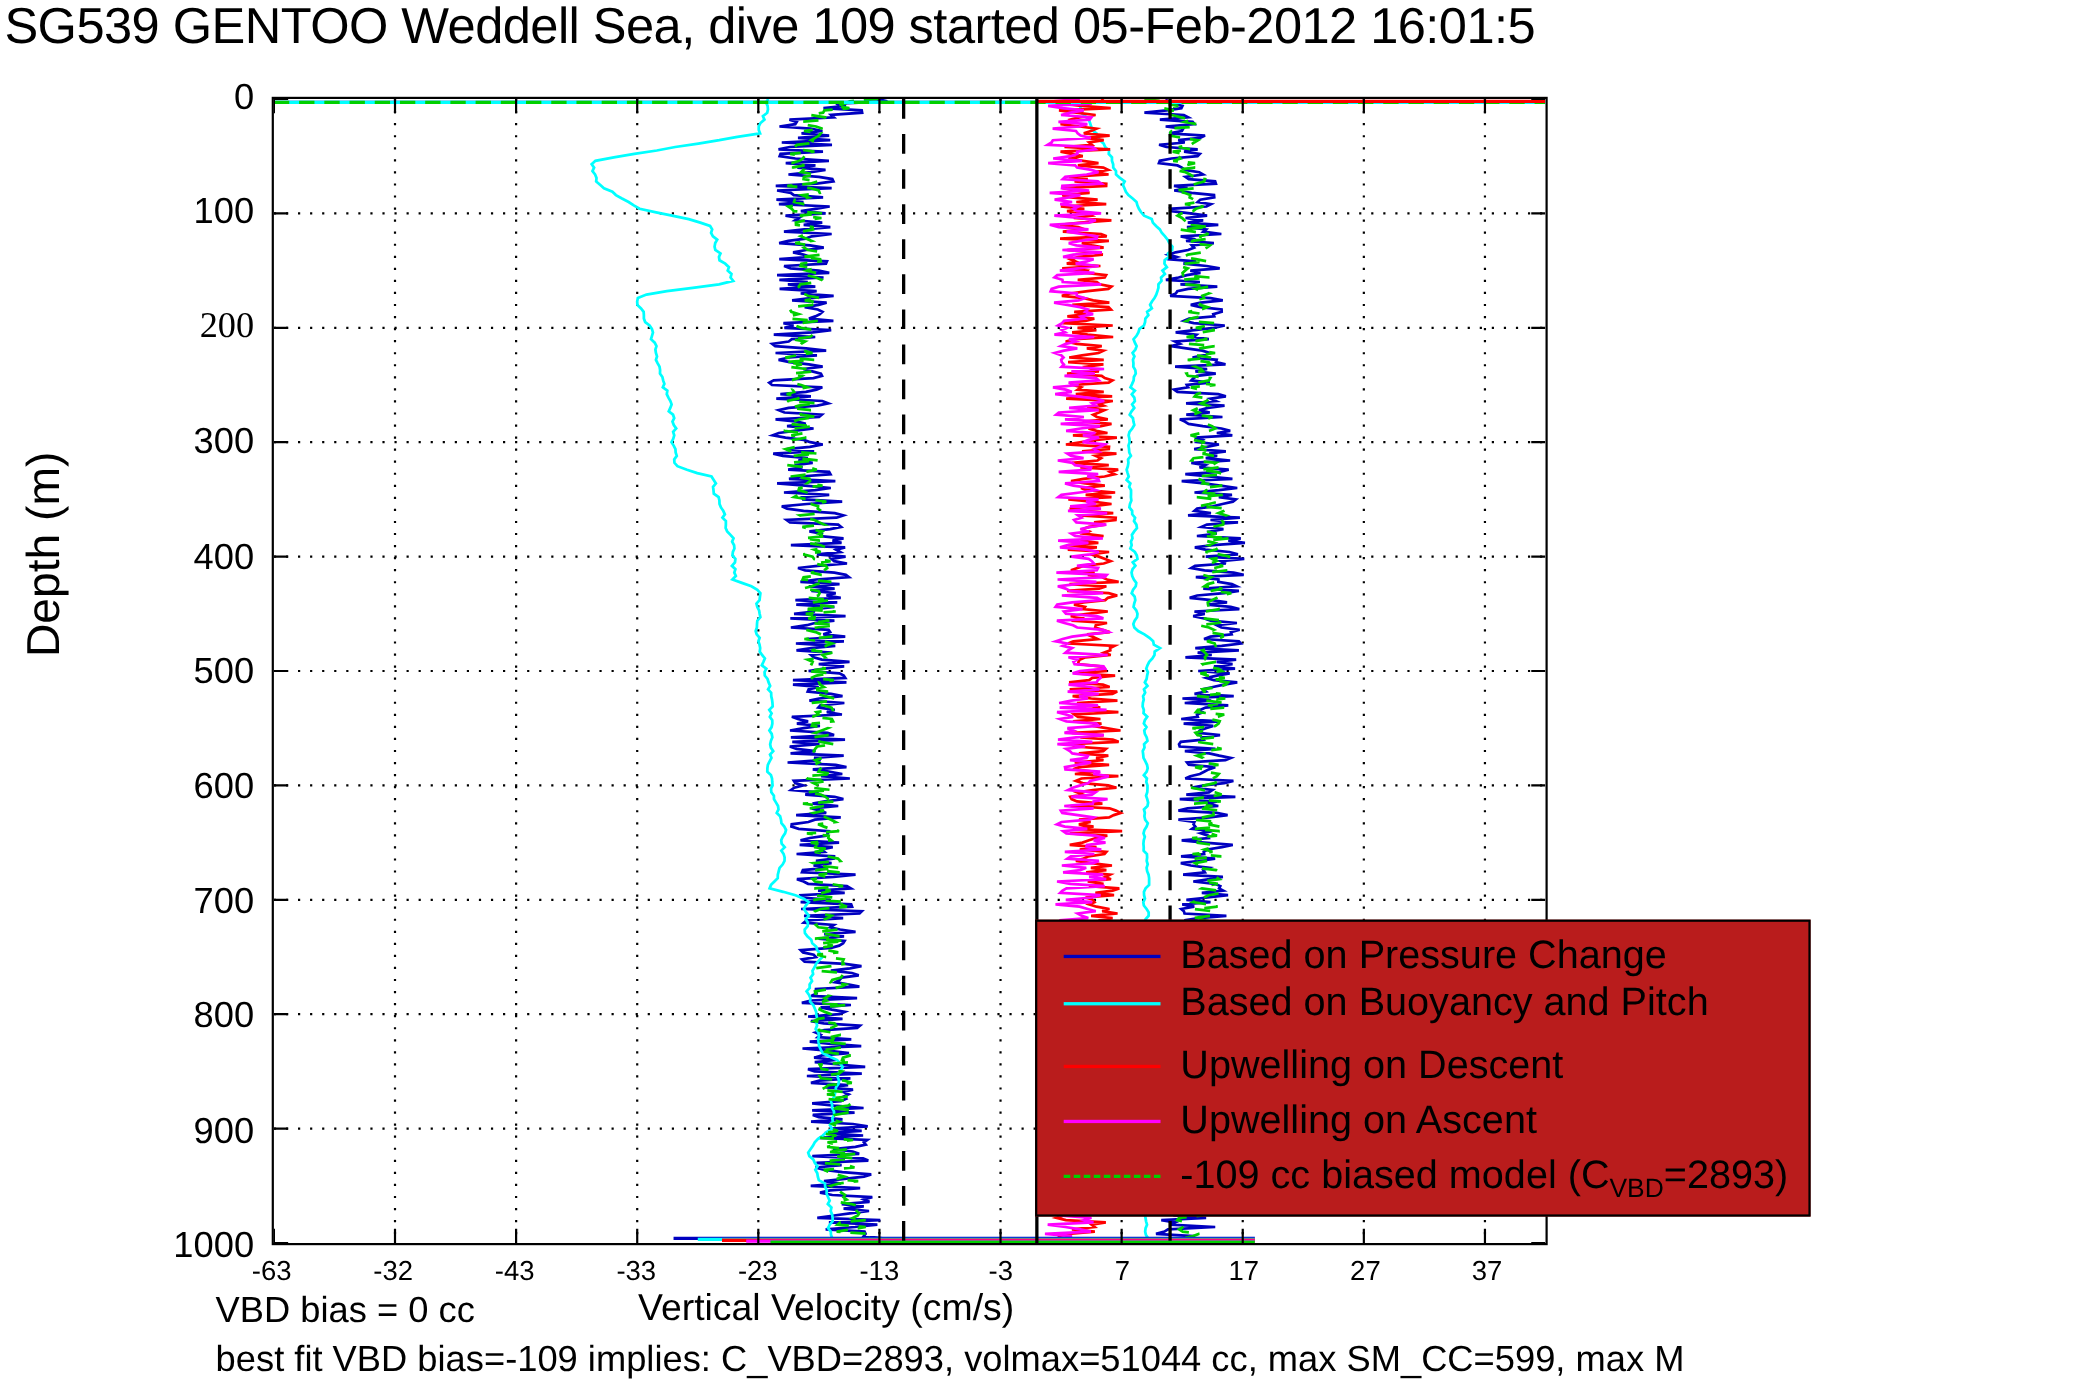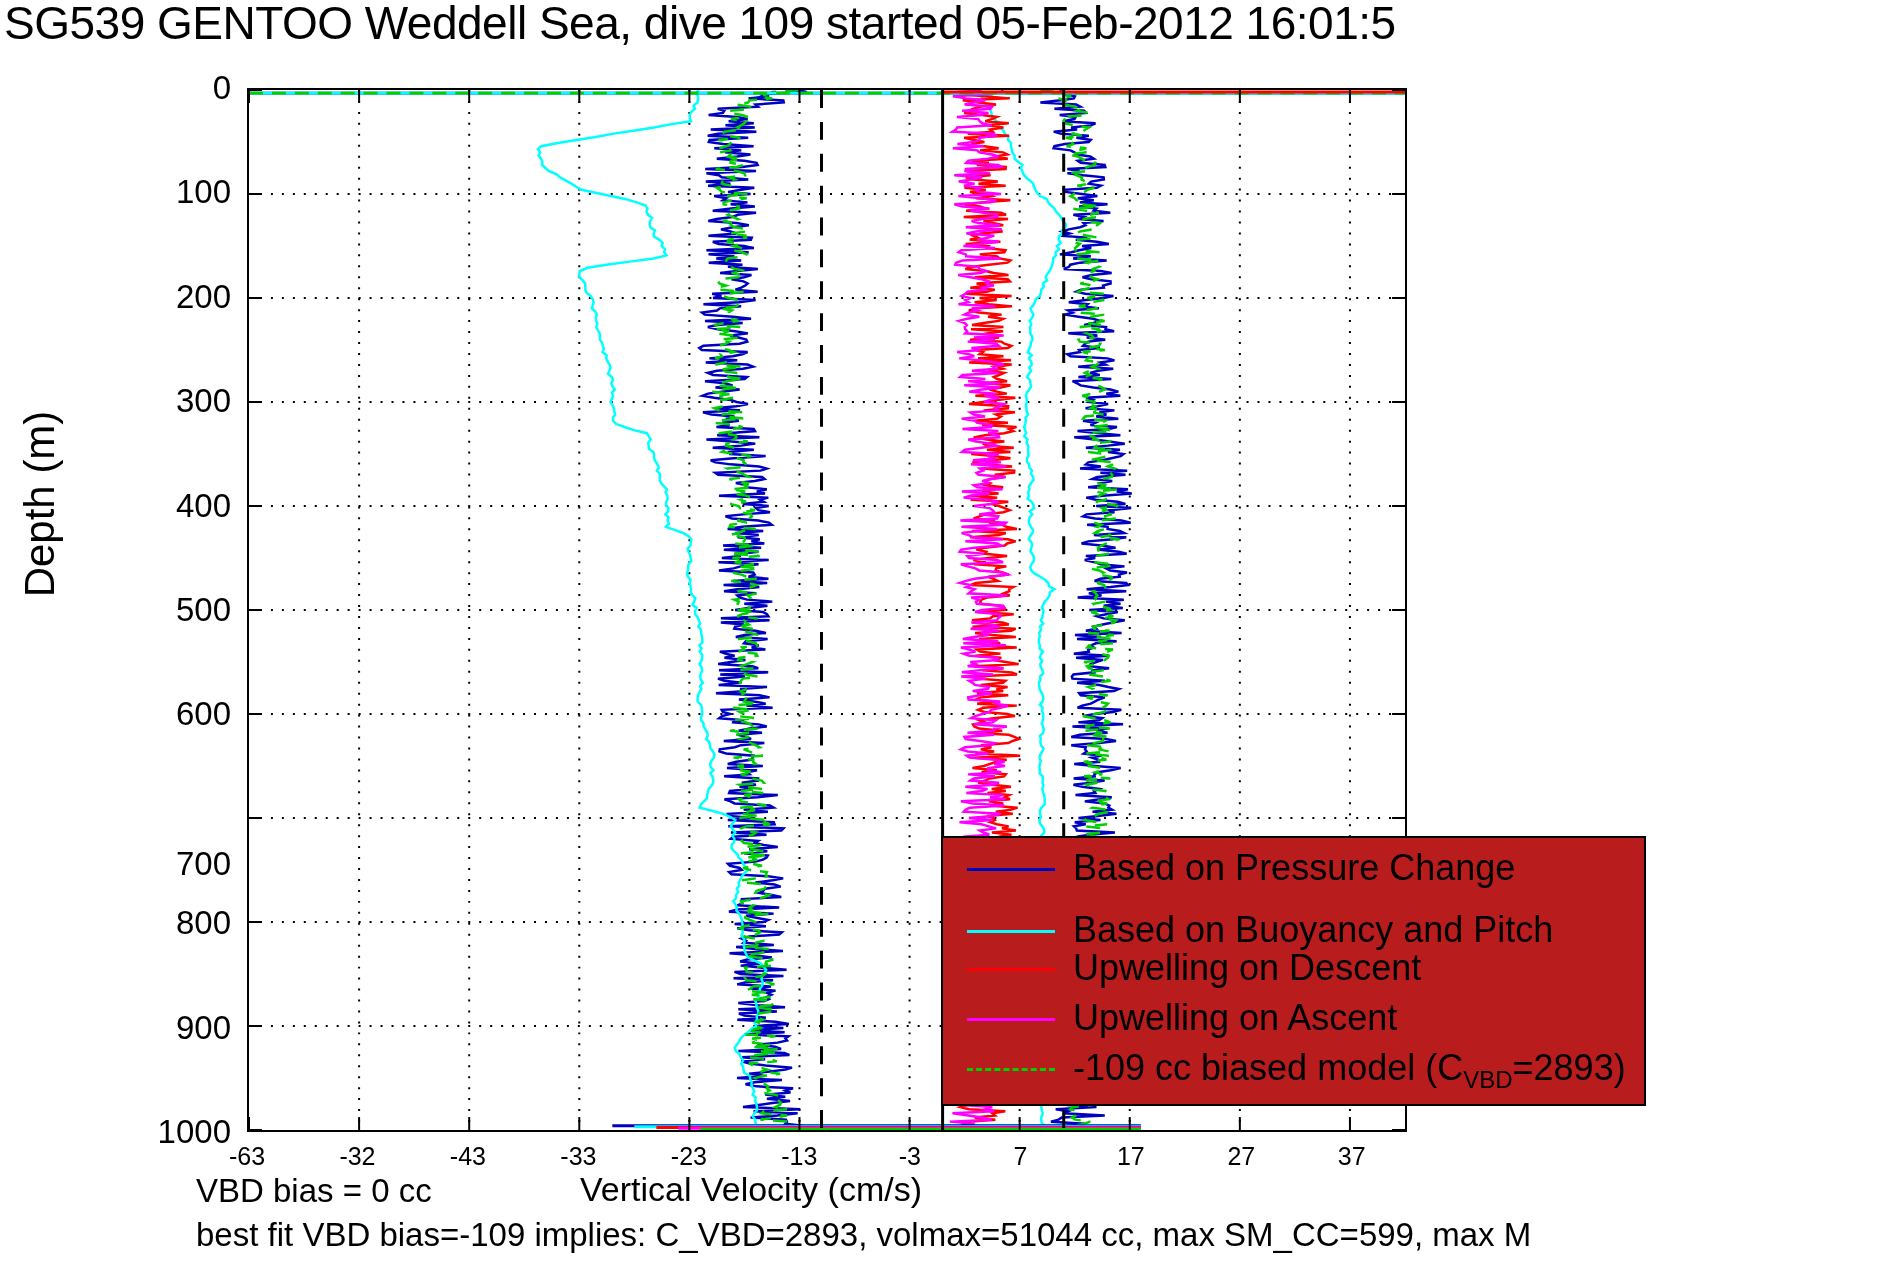--- a/index.html
+++ b/index.html
@@ -179,26 +179,26 @@
       <line x1="1104.7619047619046" y1="1044" x2="1104.7619047619046" y2="1031" stroke="#000" stroke-width="2"></line>
       <line x1="1104.7619047619046" y1="0" x2="1104.7619047619046" y2="13" stroke="#000" stroke-width="2"></line>
     </svg>
 </div>
 
 <div id="ylabel">Depth (m)</div>
 
 <div id="yticks">
     <div class="ytick-lbl" style="left: 101px; top: 71px;">0</div>
     <div class="ytick-lbl" style="left: 101px; top: 175.4px;">100</div>
-    <div class="ytick-lbl" style="left: 101px; top: 279.8px;">200</div>
+    <div class="ytick-lbl" style="left: 101px; top: 279.8px; font-family: Liberation Serif, serif;">200</div>
     <div class="ytick-lbl" style="left: 101px; top: 384.2px;">300</div>
     <div class="ytick-lbl" style="left: 101px; top: 488.6px;">400</div>
     <div class="ytick-lbl" style="left: 101px; top: 593px;">500</div>
     <div class="ytick-lbl" style="left: 101px; top: 697.4px;">600</div>
-    <div class="ytick-lbl" style="left: 101px; top: 801.8px; margin-top: 45px;">700</div>
+    <div class="ytick-lbl" style="left: 101px; top: 801.8px;">700</div>
     <div class="ytick-lbl" style="left: 101px; top: 906.2px;">800</div>
     <div class="ytick-lbl" style="left: 101px; top: 1010.6px;">900</div>
     <div class="ytick-lbl" style="left: 101px; top: 1115px;">1000</div>
   </div>
 <div id="xticks">
     <div class="xtick-lbl" style="left: 187px; top: 1140px;">-63</div>
     <div class="xtick-lbl" style="left: 297.476px; top: 1140px;">-32</div>
     <div class="xtick-lbl" style="left: 407.952px; top: 1140px;">-43</div>
     <div class="xtick-lbl" style="left: 518.429px; top: 1140px;">-33</div>
     <div class="xtick-lbl" style="left: 628.905px; top: 1140px;">-23</div>
@@ -212,21 +212,21 @@
 
 <div id="xlabel">Vertical Velocity (cm/s)</div>
 <div id="vbdbias">VBD bias = 0 cc</div>
 <div id="footer">best fit VBD bias=-109 implies: C_VBD=2893, volmax=51044 cc, max SM_CC=599, max M</div>
 
 <div id="legend">
     <div class="leg-row" style="top: 6px;">
       <div class="leg-swatch" style="border-top-color: rgb(0, 0, 192); border-top-style: solid;"></div>
       <div class="leg-text">Based on Pressure Change</div>
     </div>
-    <div class="leg-row" style="top: 68px;">
+    <div class="leg-row" style="top: 49px;">
       <div class="leg-swatch" style="border-top-color: rgb(0, 255, 255); border-top-style: solid;"></div>
       <div class="leg-text">Based on Buoyancy and Pitch</div>
     </div>
     <div class="leg-row" style="top: 106px; text-align: center;">
       <div class="leg-swatch" style="border-top-color: rgb(255, 0, 0); border-top-style: solid;"></div>
       <div class="leg-text">Upwelling on Descent</div>
     </div>
     <div class="leg-row" style="top: 156px;">
       <div class="leg-swatch" style="border-top-color: rgb(255, 0, 255); border-top-style: solid;"></div>
       <div class="leg-text">Upwelling on Ascent</div>

